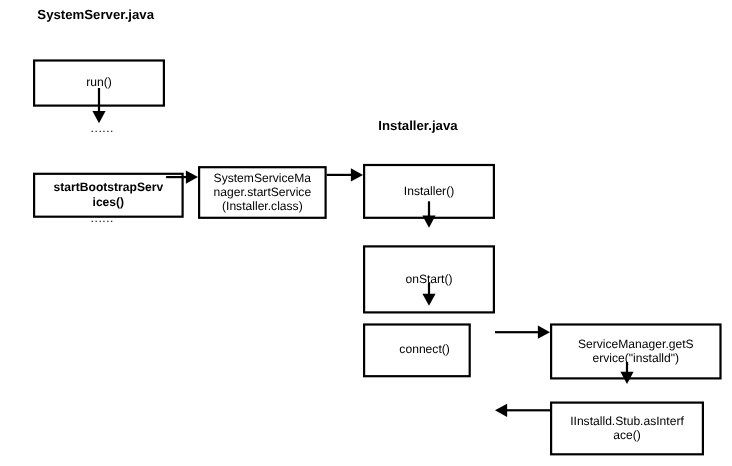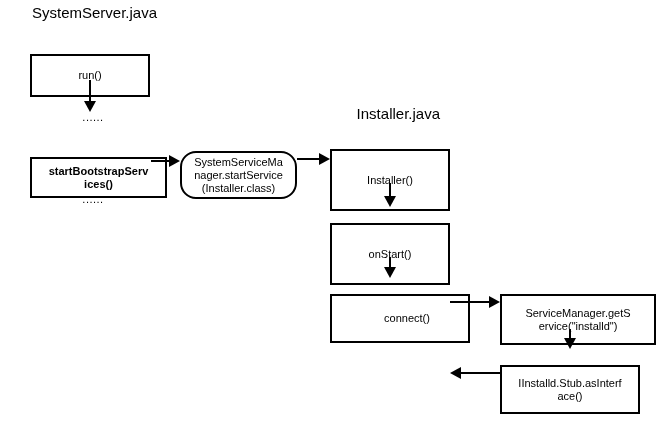--- a/index.html
+++ b/index.html
@@ -31,24 +31,25 @@
     display: flex;
     align-items: center;
     justify-content: center;
     text-align: center;
     white-space: pre-line;
     margin-top: 16px;
   }
   .flabel {
     position: absolute;
     color: var(--text);
-    font-size: 15px;
+    font-size: 12px;
     line-height: 14px;
-    text-align: right;
+    text-align: center;
     white-space: nowrap;
+    font-weight: bold;
   }
   .ellipsis {
     position: absolute;
     color: var(--text);
     font-size: 11px;
     line-height: 14px;
     text-align: center;
     letter-spacing: 0.5px;
   }
   .aline-v { position: absolute; width: 2px; background: var(--line); }
@@ -68,24 +69,24 @@
   .tri-left {
     position: absolute; width: 0; height: 0;
     border-top: 6px solid transparent;
     border-bottom: 6px solid transparent;
     border-right: 11px solid var(--line);
   }
 
   
   #node-run               { left: 30px;  top: 38px;  width: 120px; height: 43px; }
   #node-start-bootstrap   { left: 30px;  top: 141px; width: 137px; height: 41px; font-weight: bold; }
-  #node-start-service     { left: 180px; top: 135px; width: 117px; height: 48px; border-radius: 16px; }
-  #node-installer-ctor    { left: 330px; top: 133px; width: 120px; height: 62px; text-align: center; }
+  #node-start-service     { left: 180px; top: 135px; width: 117px; height: 48px; }
+  #node-installer-ctor    { left: 330px; top: 133px; width: 120px; height: 50px; text-align: center; }
   #node-onstart           { left: 330px; top: 207px; width: 120px; height: 62px; }
-  #node-connect           { left: 330px; top: 278px; width: 140px; height: 49px; padding-left: 14px; }
+  #node-connect           { left: 330px; top: 278px; width: 98px; height: 49px; padding-left: 14px; }
   #node-get-service       { left: 500px; top: 278px; width: 156px; height: 51px; }
   #node-as-interface      { left: 500px; top: 349px; width: 140px; height: 49px; }
   #node-minstalld         { left: 330px; top: 349px; width: 120px; height: 49px; }
 
   #label-systemserver     { left: 32px;  top: 6px;   width: 110px; }
   #label-installer        { left: 320px; top: 107px; width: 120px; }
 
   #ellipsis-top           { left: 75px;  top: 110px; width: 36px; }
   #ellipsis-bottom        { left: 75px;  top: 192px; width: 36px; }
 </style>

